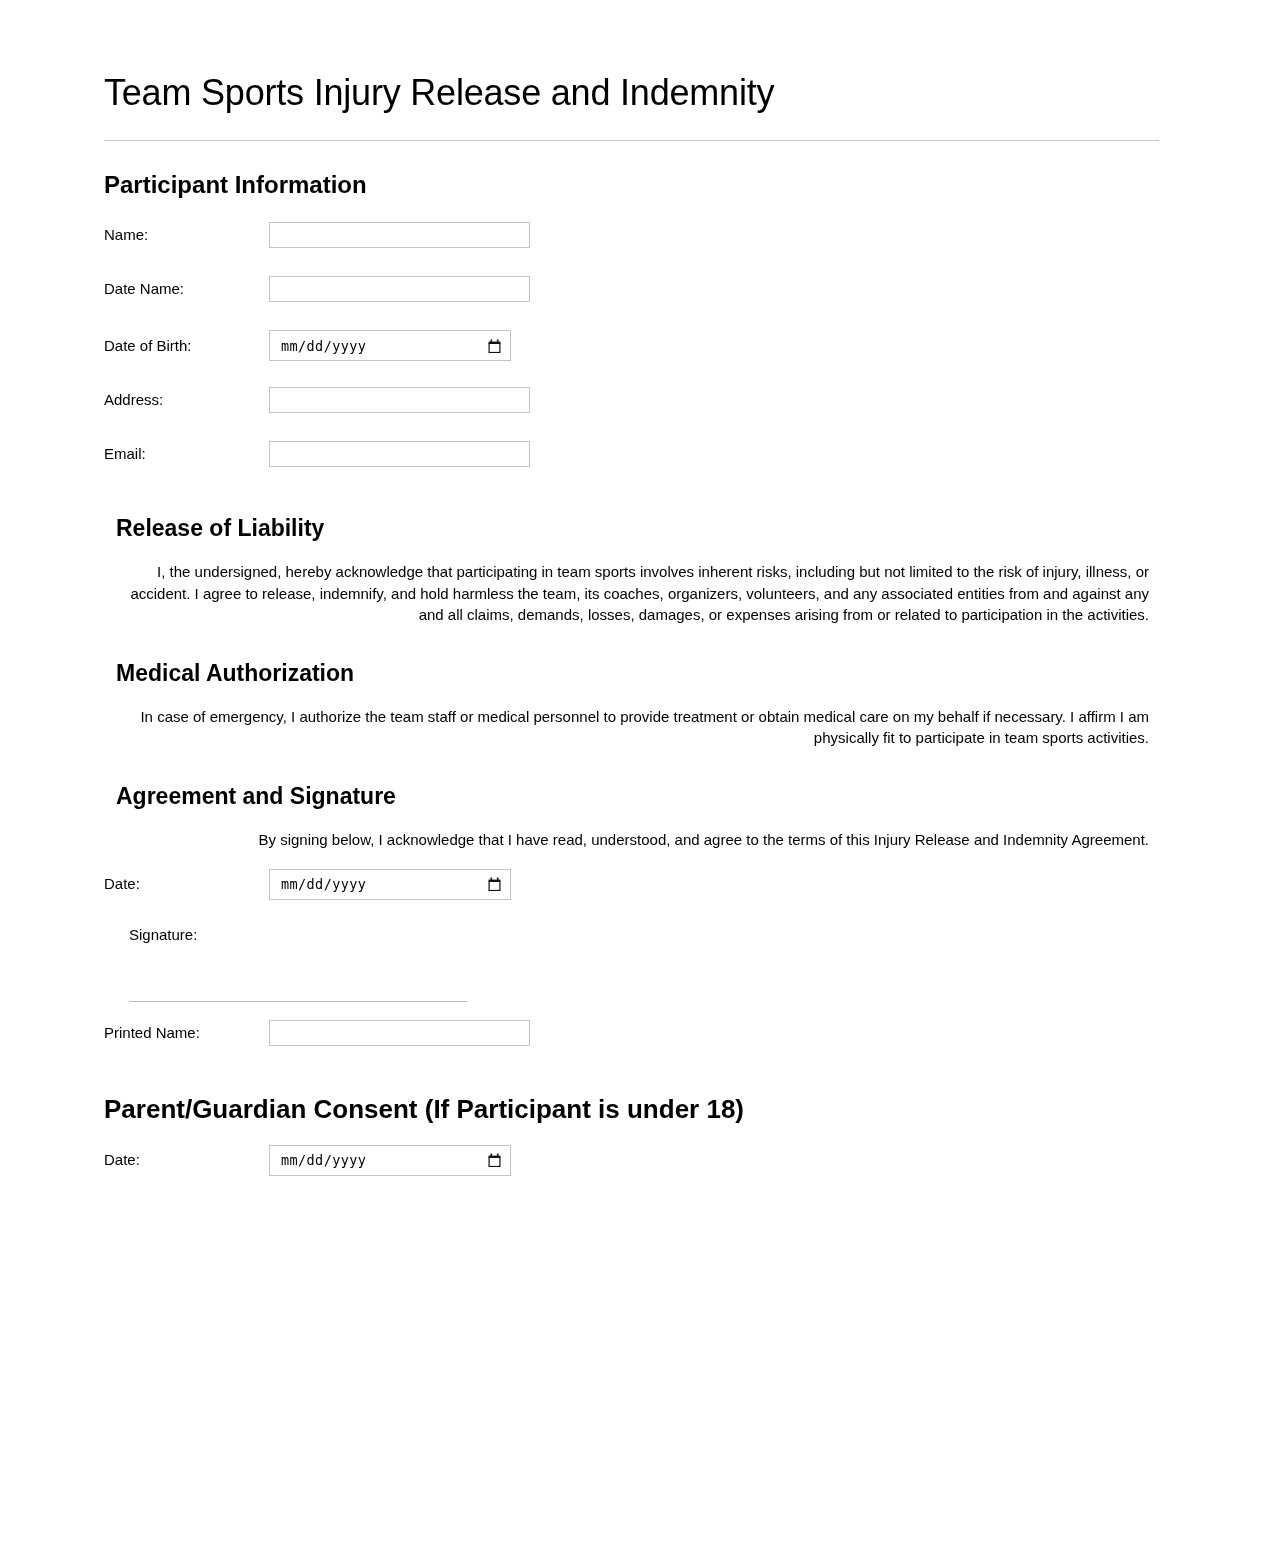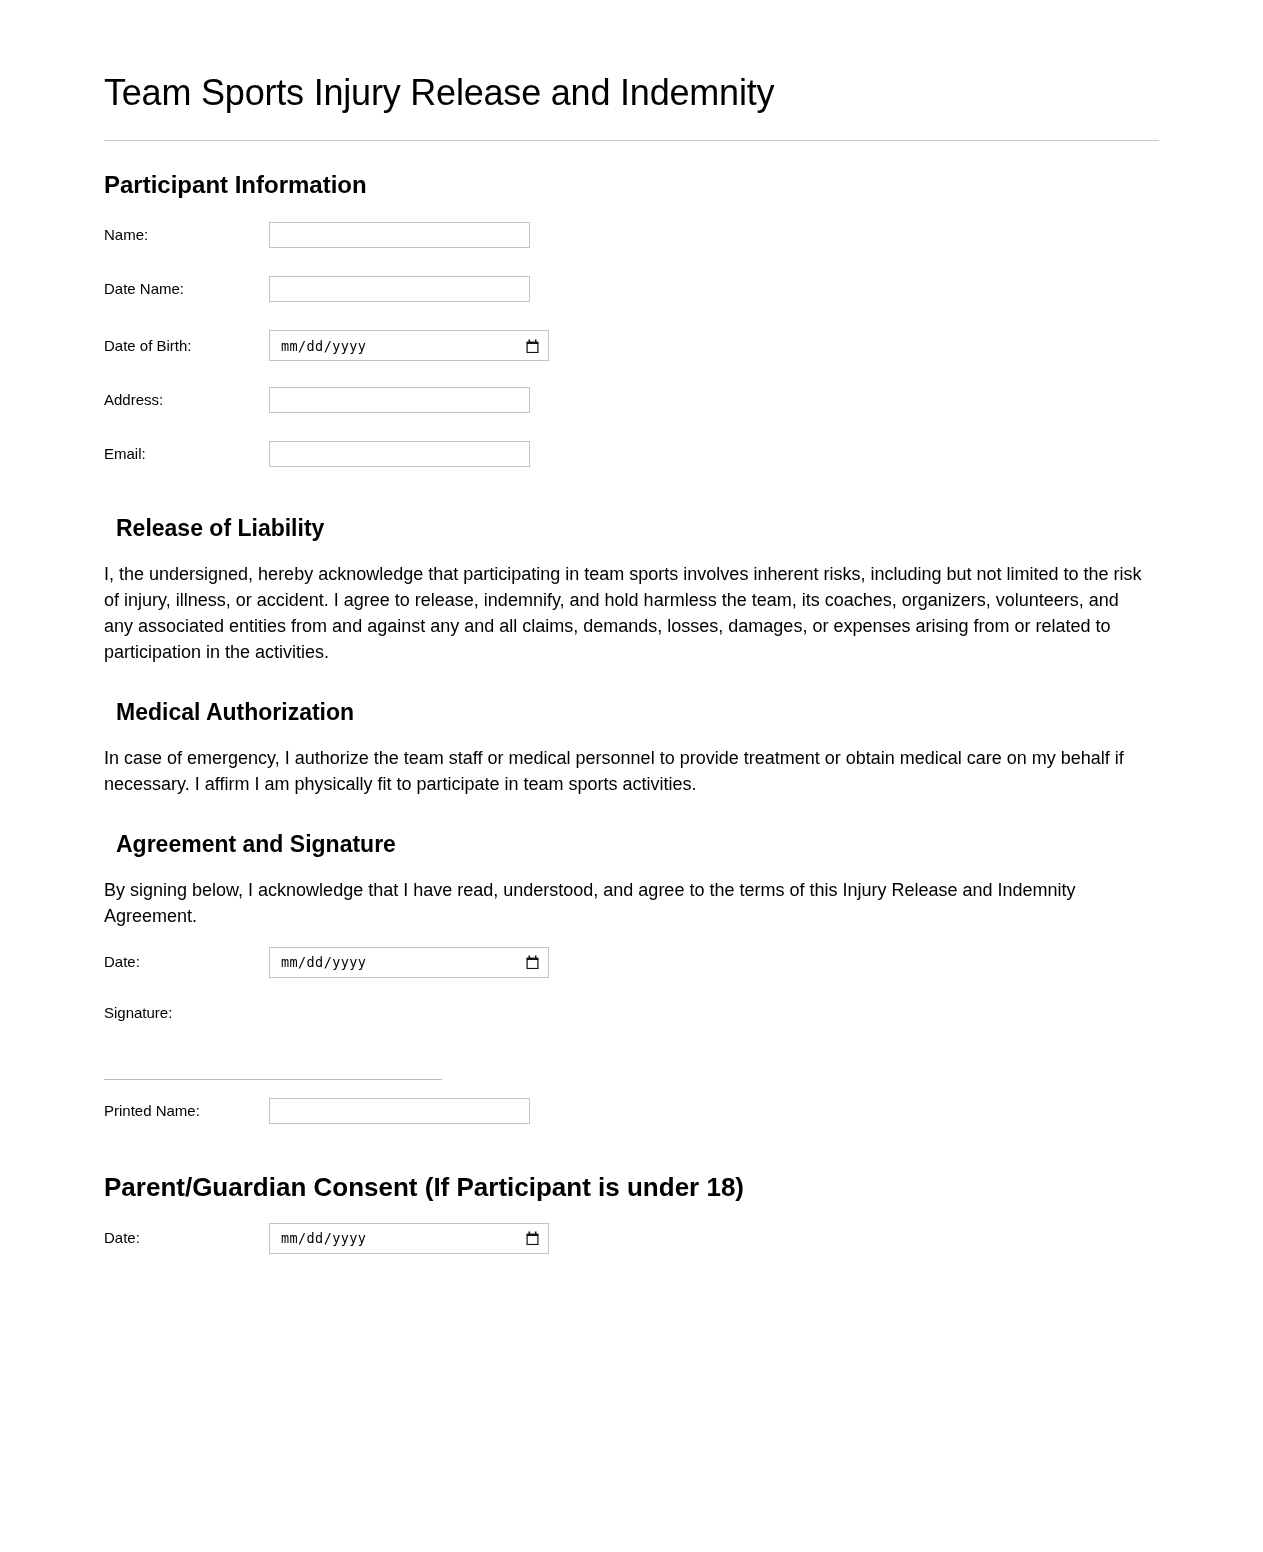--- a/index.html
+++ b/index.html
@@ -58,24 +58,25 @@
   .section {
     margin-bottom: 10px;
   }
   .section.gap-top {
     margin-top: 48px;
   }
   .section.gap-top-sm {
     margin-top: 34px;
   }
   .body-text {
-    font-size: 18px;
+    font-size: 15px;
     line-height: 1.45;
     margin: 0 0 18px 0;
     max-width: 1045px;
+    text-align: right;
   }
   .field-row {
     display: flex;
     align-items: center;
     margin-bottom: 28px;
   }
   .field-row.date-row {
     margin-bottom: 26px;
   }
   .field-label {
@@ -93,21 +94,21 @@
     background: #ffffff;
     font-family: "Liberation Sans", sans-serif;
     font-size: 14px;
     padding: 1px 4px;
     color: #000;
     outline: none;
     border-radius: 0;
   }
   .date-input {
     box-sizing: border-box;
-    width: 280px;
+    width: 242px;
     height: 31px;
     border: 1px solid #c4c4c4;
     background: #ffffff;
     display: flex;
     align-items: center;
     justify-content: space-between;
     padding: 0 9px 0 11px;
   }
   .date-placeholder {
     font-family: "DejaVu Sans Mono", "Liberation Mono", monospace;
@@ -116,20 +117,21 @@
     color: #000;
     white-space: pre;
   }
   .cal-icon {
     width: 13px;
     height: 14px;
     display: block;
   }
   .signature-block {
     margin-top: 26px;
+    margin-left: 25px;
   }
   .signature-label {
     font-size: 15px;
     margin-bottom: 0;
   }
   .signature-line {
     width: 338px;
     height: 0;
     border-top: 1px solid #b8b8b8;
     margin: 58px 0 0 0;

